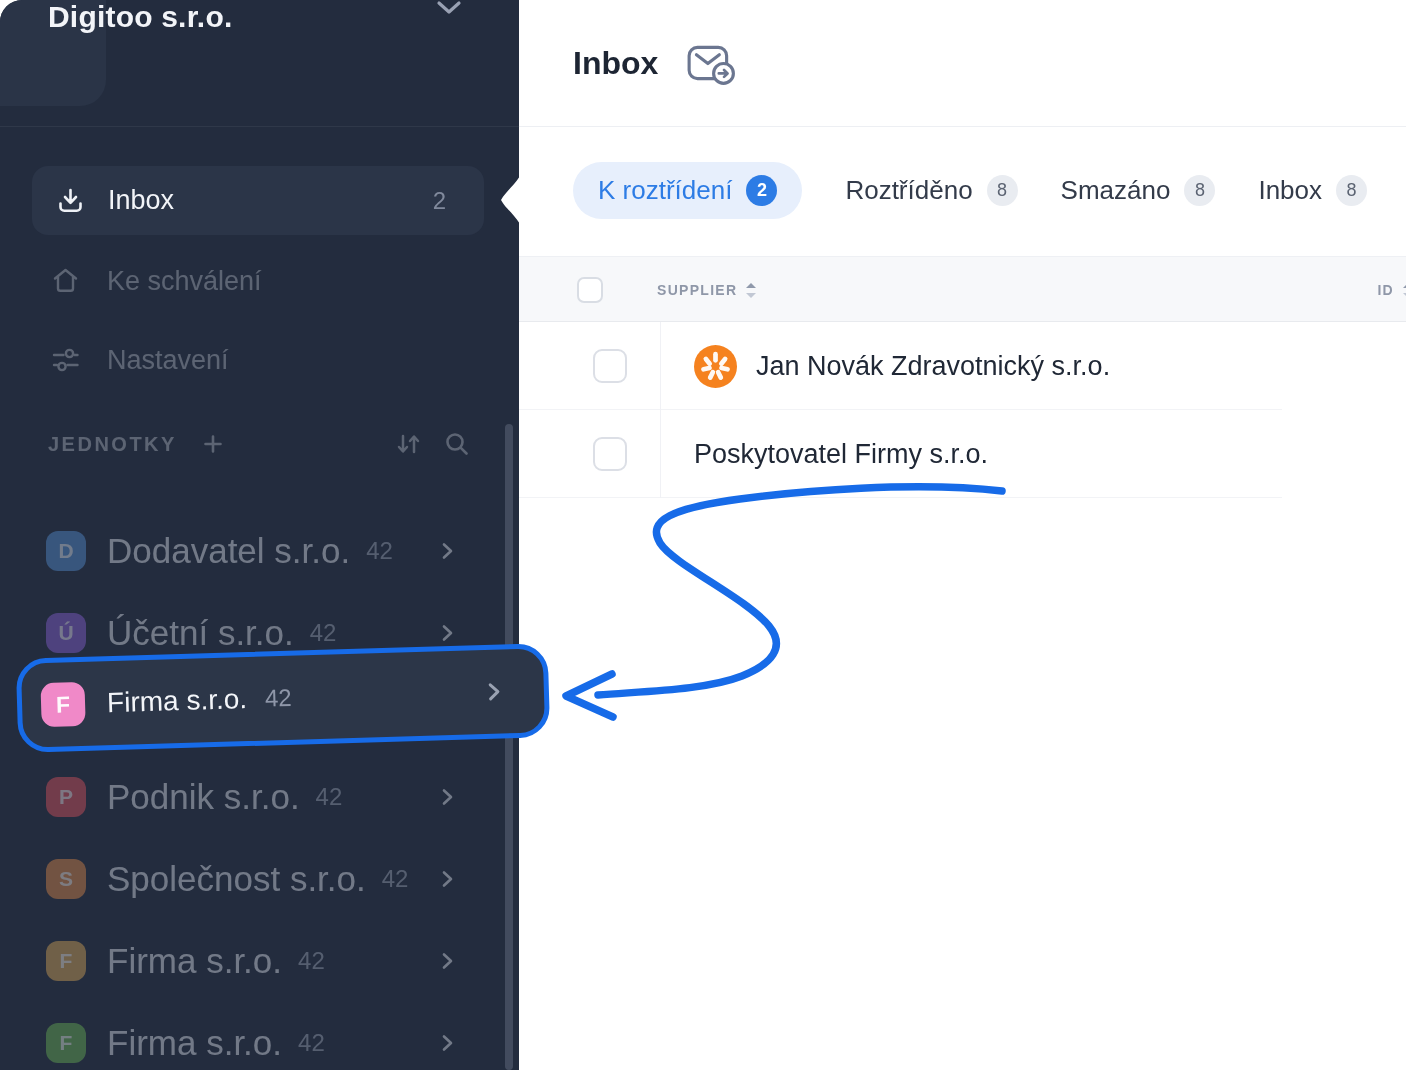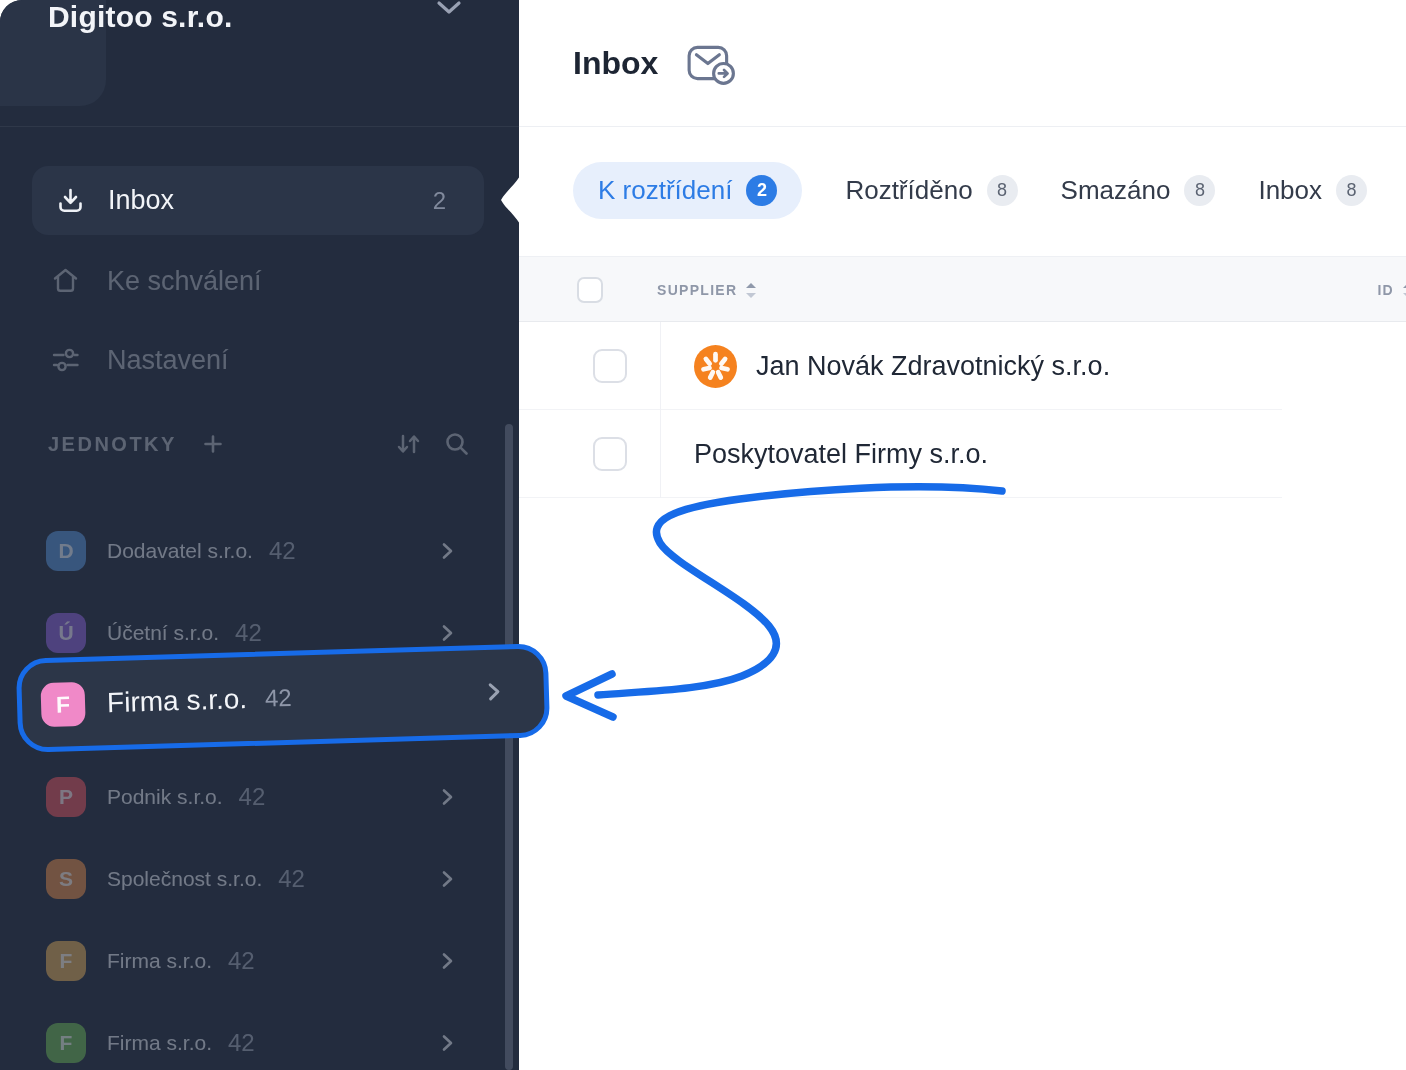--- a/index.html
+++ b/index.html
@@ -32,21 +32,21 @@
                 display:flex; align-items:center; padding:0 57px 0 48px; opacity:.30; }
   .units-title { font-size:20px; font-weight:700; letter-spacing:2.5px; color:#dfe4ec; }
   .units-plus { margin-left:24px; display:flex; }
   .units-tools { margin-left:auto; display:flex; gap:22px; align-items:center; }
 
   .unit-row { position:absolute; left:0; width:519px; height:60px; display:flex;
               align-items:center; padding:0 64px 0 46px; opacity:.42; }
   .u-avatar { width:40px; height:40px; border-radius:12px; display:flex;
               align-items:center; justify-content:center; font-size:21px; font-weight:600;
               color:rgba(255,255,255,.82); flex:0 0 40px; }
-  .u-name { font-size:21px; color:#dfe4ec; margin-left:21px; white-space:nowrap; }
+  .u-name { font-size:35px; color:#dfe4ec; margin-left:21px; white-space:nowrap; }
   .u-count { font-size:24px; color:#9aa3b4; margin-left:16px; }
   .u-chev { margin-left:auto; display:flex; }
 
   .side-scrollbar { position:absolute; left:505px; top:424px; width:8px; height:646px;
                     background:#5d6density; background:#5d6679; opacity:.55; border-radius:5px; }
 
   
   .hl-box { position:absolute; left:17px; top:651px; width:532px; height:94px;
             background:#2c3648; border:5px solid #176be8; border-radius:30px;
             transform:rotate(-1.7deg); z-index:5; display:flex; align-items:center;

